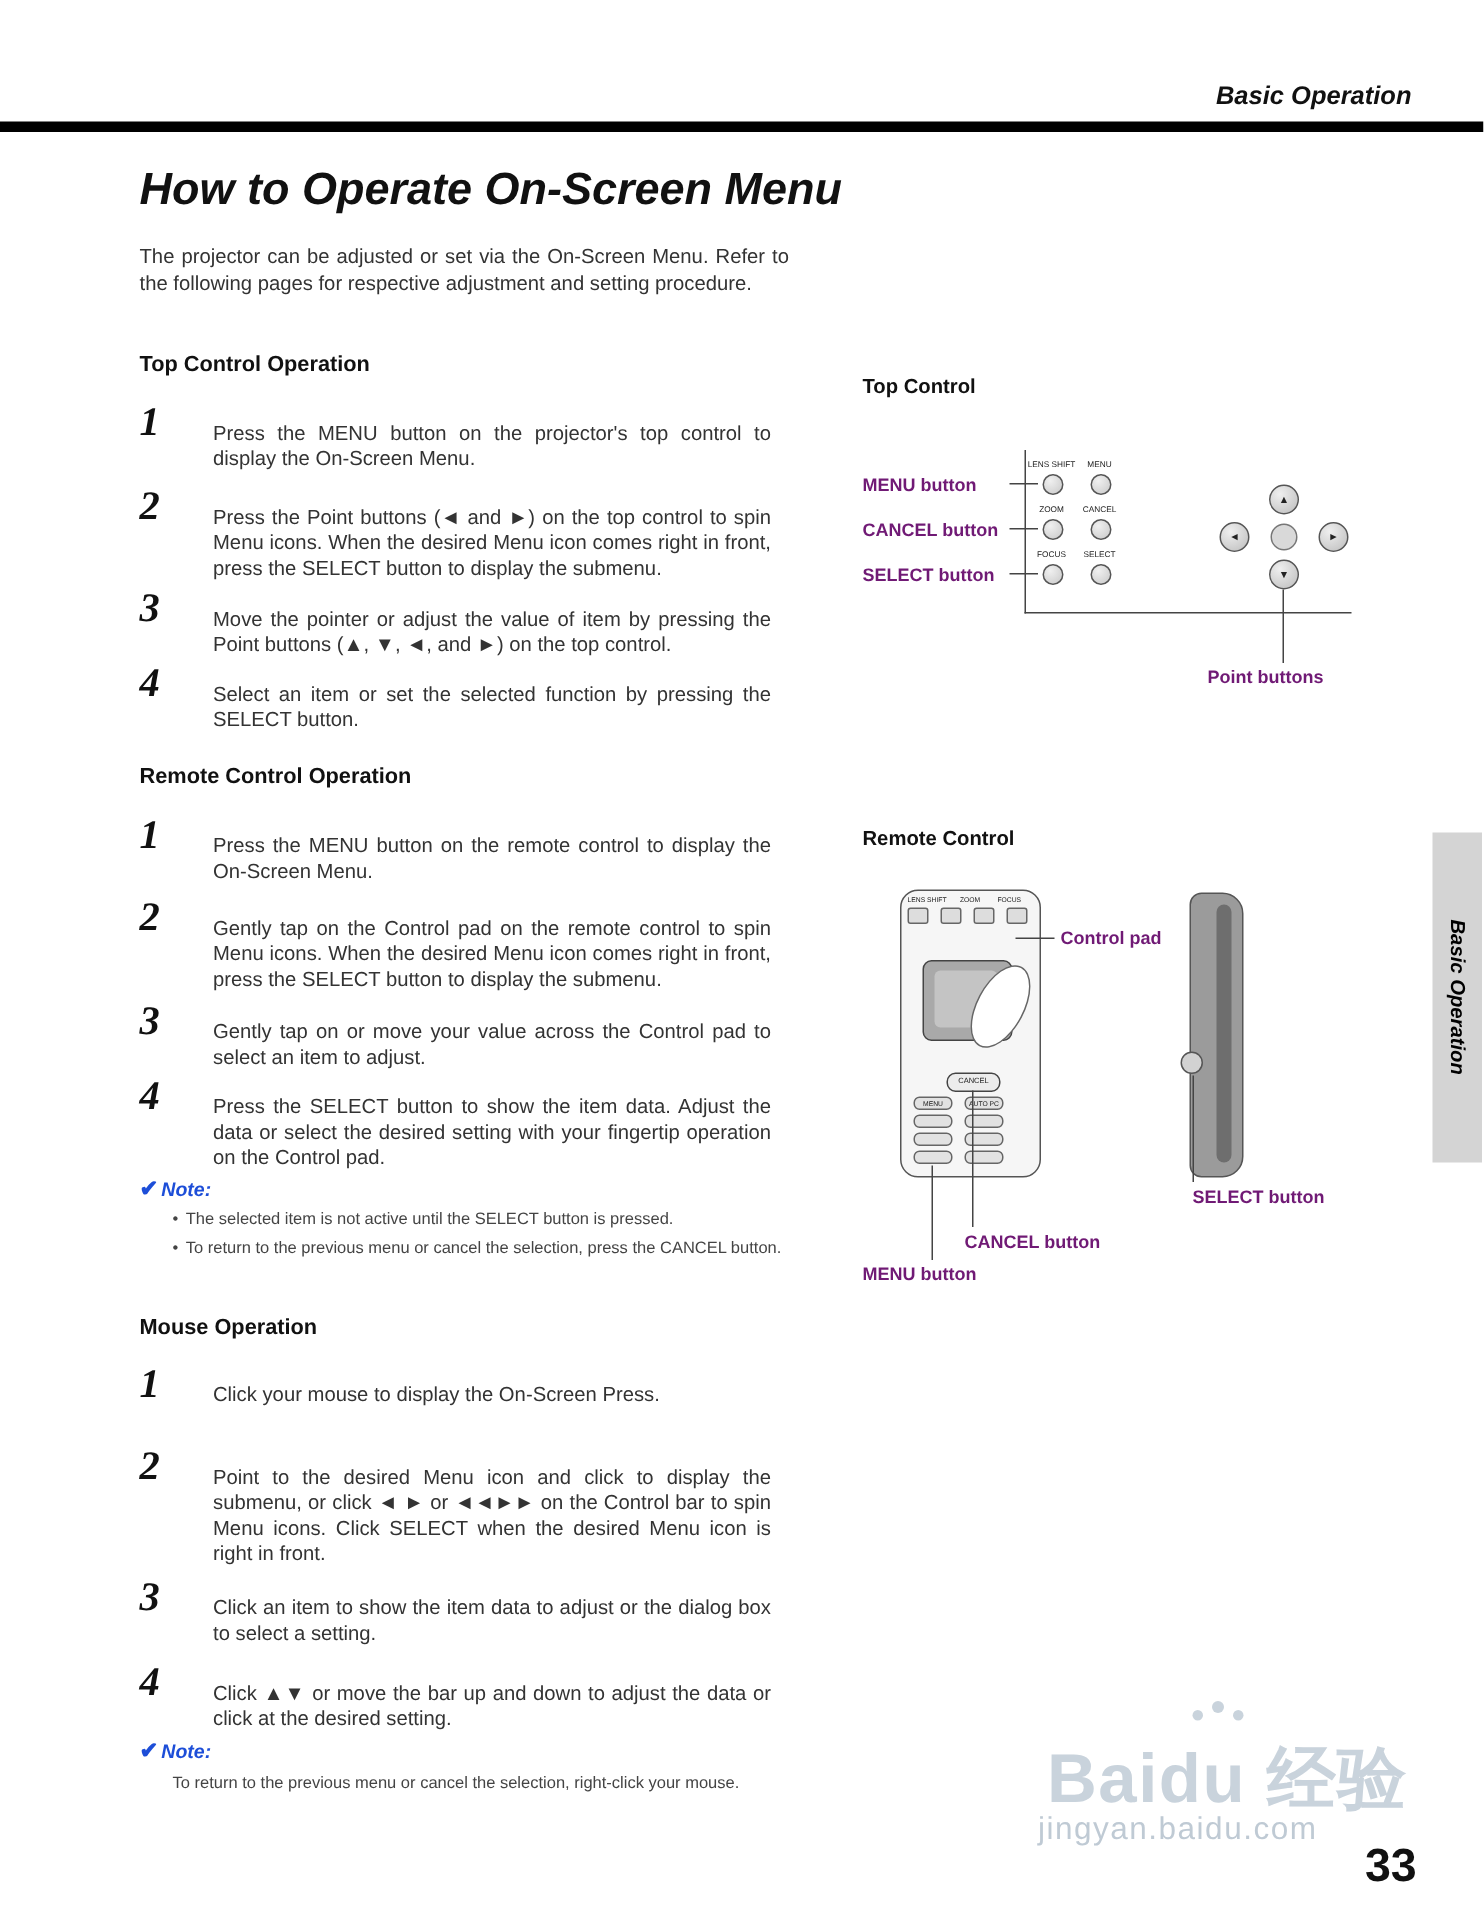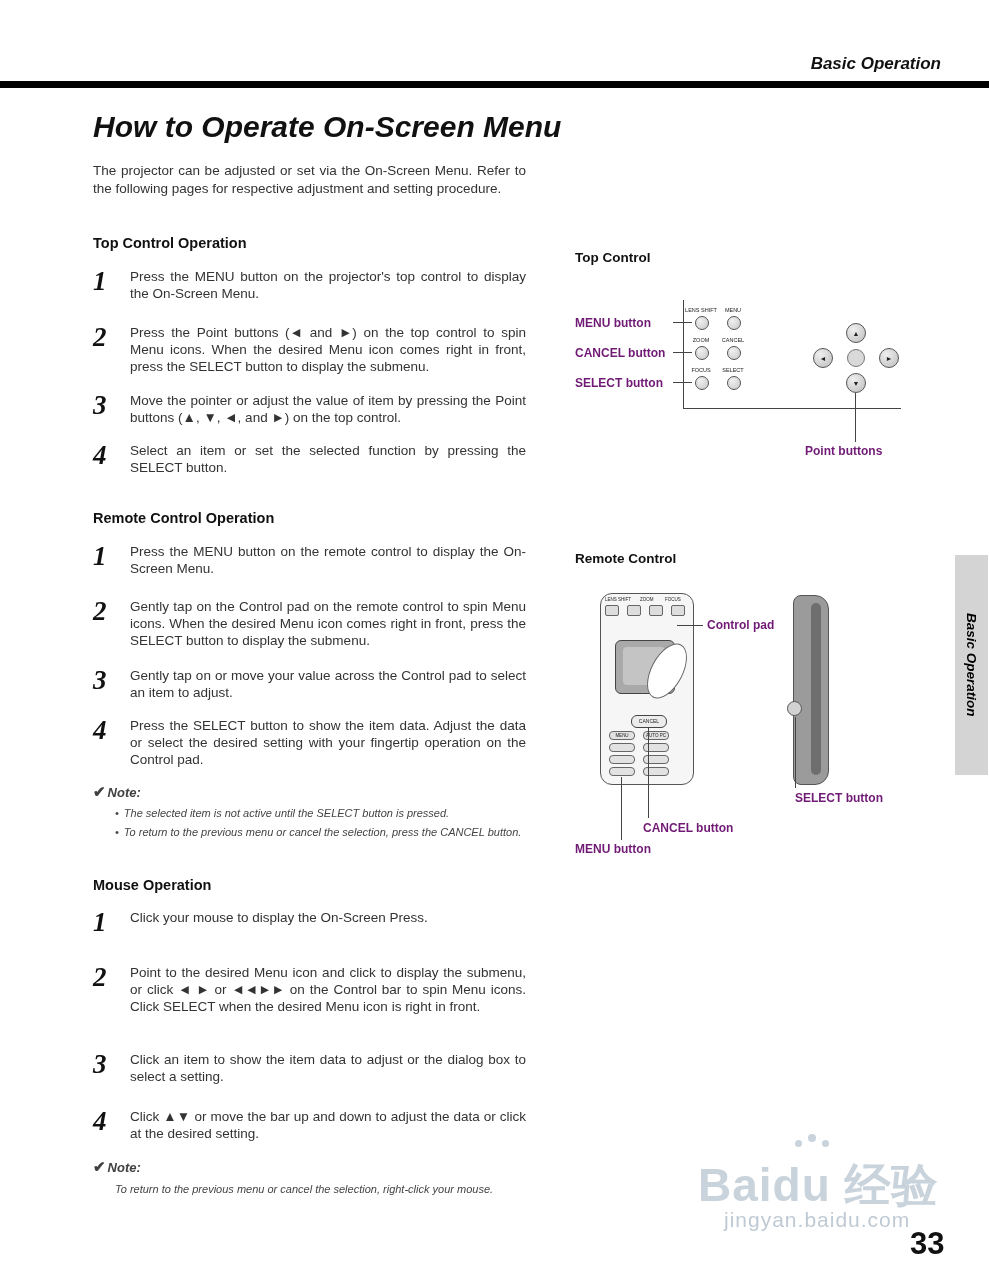--- a/index.html
+++ b/index.html
@@ -15,25 +15,25 @@
 
   
   .title{left:93px;top:110px;font-size:30px;font-weight:bold;font-style:italic;color:#111;margin:0;}
   .intro{left:93px;top:162px;width:433px;font-size:13.5px;line-height:1.3;text-align:justify;margin:0;}
 
   .sec-h{left:93px;font-size:14.5px;font-weight:bold;color:#111;margin:0;}
 
   .step{left:93px;width:433px;display:flex;}
   .step-num{flex:0 0 37px;font-family:"Liberation Serif",serif;font-style:italic;font-weight:bold;
             font-size:27px;line-height:1;color:#111;}
-  .step-text{margin:0;font-size:13.5px;line-height:1.27;text-align:justify;color:#333;flex:1;}
-
-  .note-head{left:93px;font-size:13px;font-weight:bold;font-style:italic;color:#404040;}
+  .step-text{margin:12px;font-size:13.5px;line-height:1.27;text-align:justify;color:#333;flex:1;}
+
+  .note-head{left:93px;font-size:13px;font-weight:bold;font-style:italic;color:#1d4ed8;}
   .check{font-size:15px;font-style:normal;margin-right:2px;}
-  .note-line{left:115px;width:420px;font-size:11px;font-style:italic;color:#444;}
+  .note-line{left:115px;width:420px;font-size:11px;color:#444;}
   .bullet{margin-right:5px;}
 
   
   .diag-cap{font-size:13.5px;font-weight:bold;color:#111;}
   .callout{font-size:12px;font-weight:bold;color:#701a75;white-space:nowrap;}
   .line{background:#444;}
 
   
   #tc{left:565px;top:248px;width:340px;height:215px;}
   .tc-circle{width:12px;height:12px;border:1px solid #555;border-radius:50%;
@@ -61,21 +61,21 @@
   .rc-side-stripe{left:246px;top:58px;width:10px;height:172px;background:#6e6e6e;border-radius:5px;}
   .rc-side-btn{left:222px;top:156px;width:13px;height:13px;border:1px solid #555;border-radius:50%;background:#d2d2d2;}
 
   
   .side-tab{left:955px;top:555px;width:33px;height:220px;background:#d4d4d4;
             display:flex;align-items:center;justify-content:center;}
   .side-tab span{writing-mode:vertical-rl;font-size:13.5px;font-weight:bold;font-style:italic;color:#000;}
 
   
   .wm-brand{left:698px;top:1155px;font-size:46px;font-weight:bold;color:#c9d3dc;letter-spacing:1px;white-space:nowrap;}
-  .wm-url{left:724px;top:1208px;font-size:21px;color:#bfcad4;letter-spacing:1px;}
+  .wm-url{left:692px;top:1208px;font-size:21px;color:#bfcad4;letter-spacing:1px;}
   .paw-dot{border-radius:50%;background:#c9d3dc;}
 
   .page-num{left:910px;top:1226px;font-size:31px;font-weight:bold;color:#111;}
 </style>
 </head>
 <body>
 
 <div class="abs hdr-text">Basic Operation</div>
 <div class="abs hdr-bar"></div>
 

